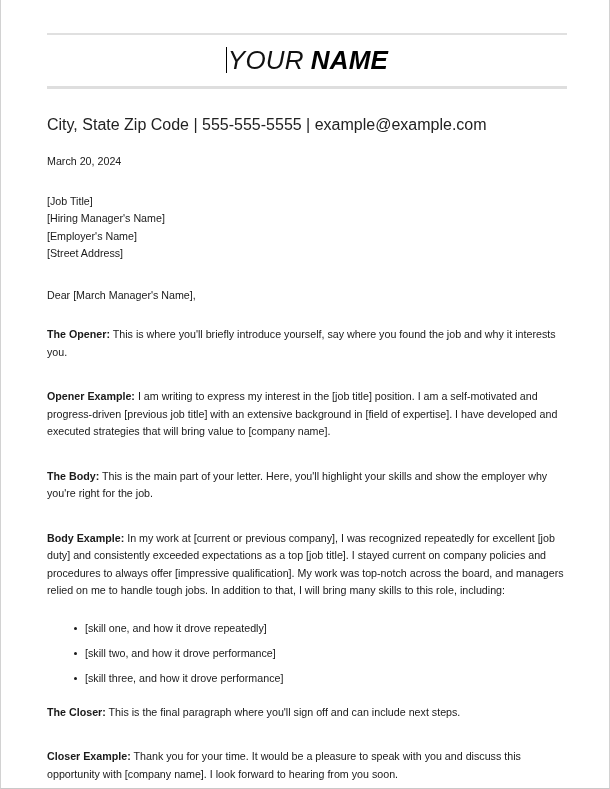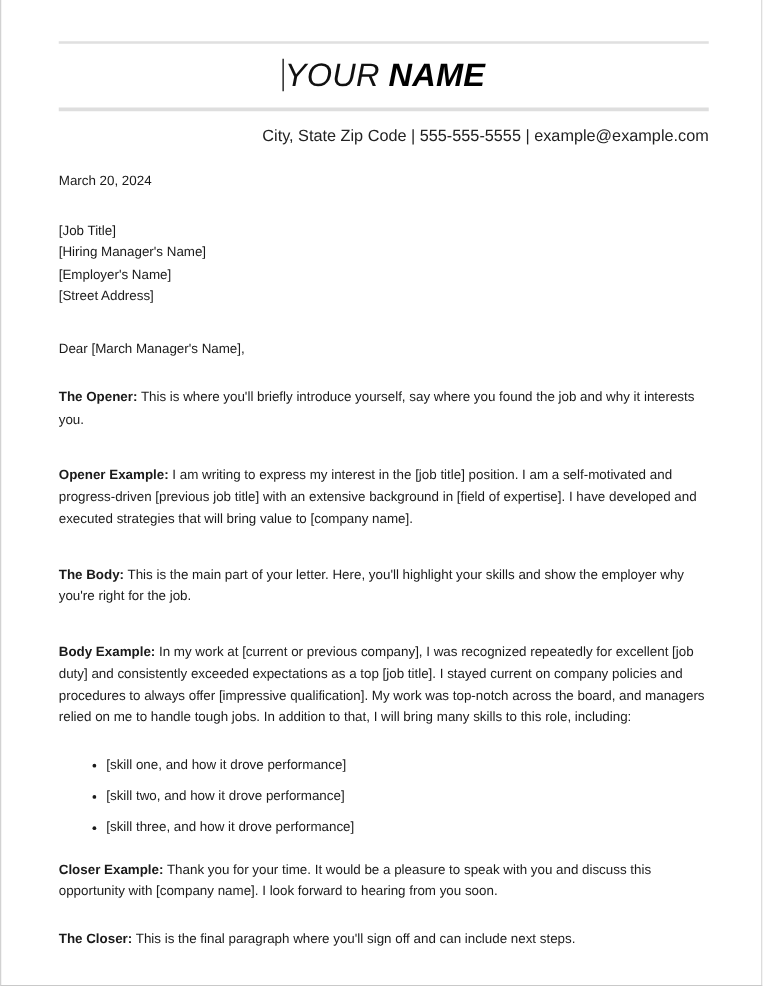--- a/index.html
+++ b/index.html
@@ -74,25 +74,26 @@
     color: #111111;
   }
 
   .name-last {
     font-weight: 700;
     color: #000000;
     margin-left: 7px;
   }
 
   .contact-line {
-    text-align: right;
-    font-size: 13px;
+    text-align: left;
+    font-size: 16px;
     line-height: 14px;
     color: #222222;
     padding-top: 13px;
+    margin-top: 16px;
   }
 
   
   .letter {
     padding-top: 21px;
     font-size: 10.7px;
     line-height: 17.5px;
     color: #1a1a1a;
   }
 
@@ -182,24 +183,24 @@
 
       <p class="para"><span class="lead">The Opener:</span><span> This is where you'll briefly introduce yourself, say where you found the job and why it interests you.</span></p>
 
       <p class="para"><span class="lead">Opener Example:</span><span> I am writing to express my interest in the [job title] position. I am a self-motivated and progress-driven [previous job title] with an extensive background in [field of expertise]. I have developed and executed strategies that will bring value to [company name].</span></p>
 
       <p class="para"><span class="lead">The Body:</span><span> This is the main part of your letter. Here, you'll highlight your skills and show the employer why you're right for the job.</span></p>
 
       <p class="para tight"><span class="lead">Body Example:</span><span> In my work at [current or previous company], I was recognized repeatedly for excellent [job duty] and consistently exceeded expectations as a top [job title]. I stayed current on company policies and procedures to always offer [impressive qualification]. My work was top-notch across the board, and managers relied on me to handle tough jobs. In addition to that, I will bring many skills to this role, including:</span></p>
 
       <ul class="skills">
-        <li>[skill one, and how it drove performance]</li>
+        <li>[skill one, and how it drove repeatedly]</li>
         <li>[skill two, and how it drove performance]</li>
         <li>[skill three, and how it drove performance]</li>
       </ul>
 
+      <p class="para"><span class="lead">The Closer:</span><span> This is the final paragraph where you'll sign off and can include next steps.</span></p>
+
       <p class="para tight"><span class="lead">Closer Example:</span><span> Thank you for your time. It would be a pleasure to speak with you and discuss this opportunity with [company name]. I look forward to hearing from you soon.</span></p>
-
-      <p class="para"><span class="lead">The Closer:</span><span> This is the final paragraph where you'll sign off and can include next steps.</span></p>
 
     </div>
   </div>
 </div>
 
 </body></html>

